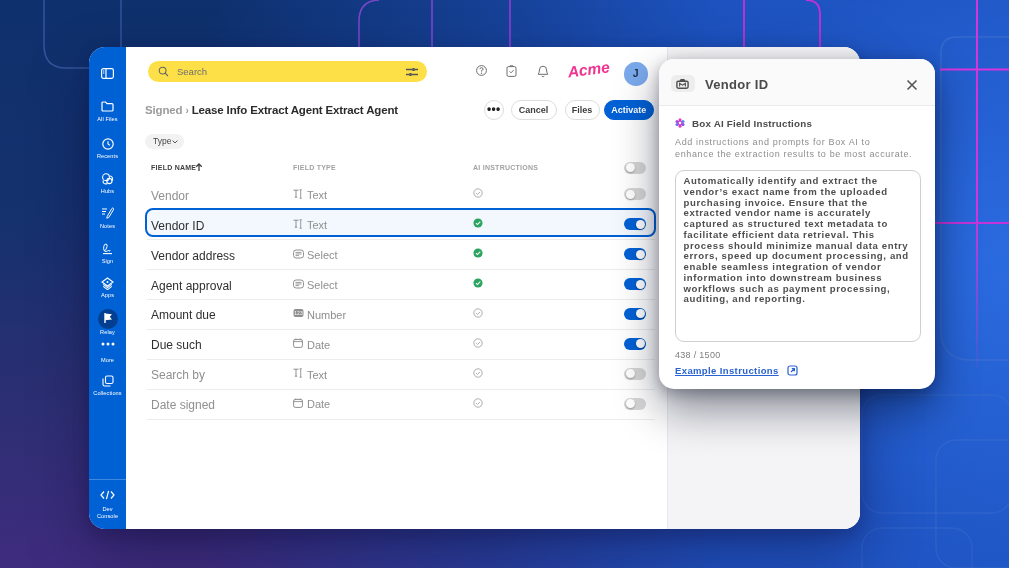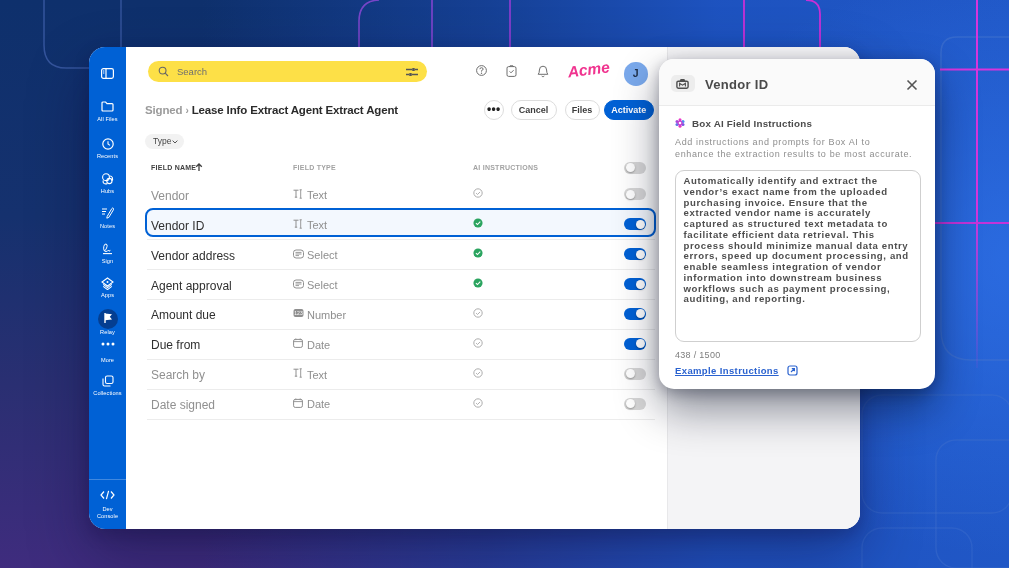--- a/index.html
+++ b/index.html
@@ -346,21 +346,21 @@
       <div class="abs" style="left:384px;top:260.9px">
         <svg width="10" height="10" viewBox="0 0 11 11">
           <circle cx="5.5" cy="5.5" r="4.6" stroke="#a5a5a5" fill="none"></circle>
           <path d="M3.4,5.6 L5,7.1 L7.8,4.3" stroke="#a9a9a9" stroke-width="1" fill="none"></path>
         </svg>
       </div>
       <div class="toggle on" style="left:535px;top:260.9px">
         <div class="knob"></div>
       </div>
       <div class="rowline" style="top:281.9px"></div>
-      <div class="rname" style="left:62px;top:291.3px">Due from</div>
+      <div class="rname" style="left:62px;top:291.3px">Due such</div>
       <div class="abs" style="left:204px;top:291.3px">
         <svg width="10" height="10" viewBox="0 0 10 10">
           <rect x="0.6" y="1.4" width="8.8" height="8" rx="1.6" stroke="#8f8f8f" fill="none"></rect>
           <path d="M0.6,3.6 H9.4 M2.8,0.5 V2.2 M7.2,0.5 V2.2" stroke="#8f8f8f" stroke-width="0.9"></path>
         </svg>
       </div>
       <div class="rtype" style="left:218px;top:291.6px">Date</div>
       <div class="abs" style="left:384px;top:290.8px">
         <svg width="10" height="10" viewBox="0 0 11 11">
           <circle cx="5.5" cy="5.5" r="4.6" stroke="#a5a5a5" fill="none"></circle>

